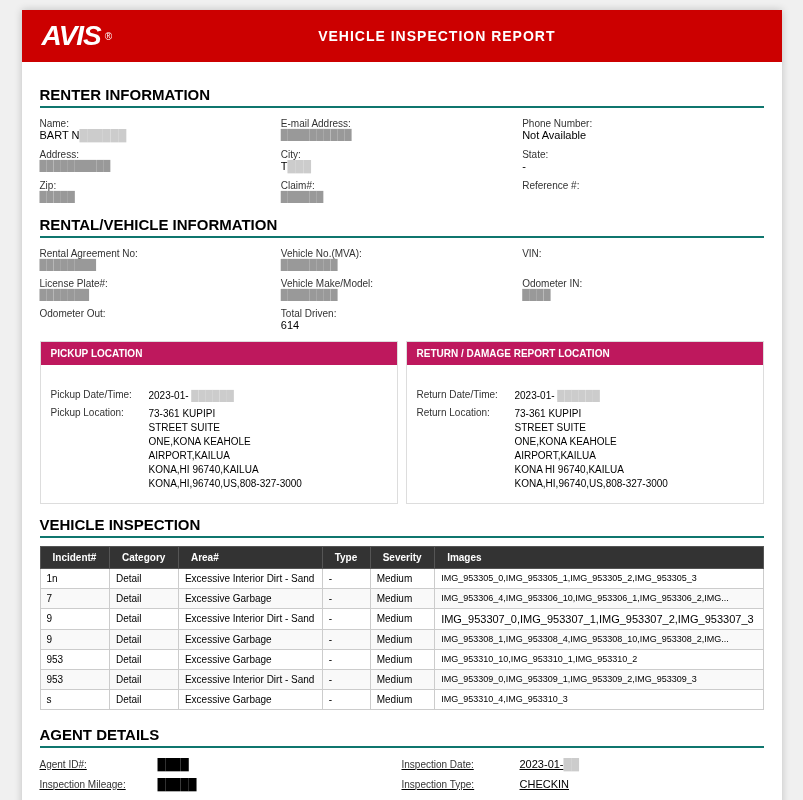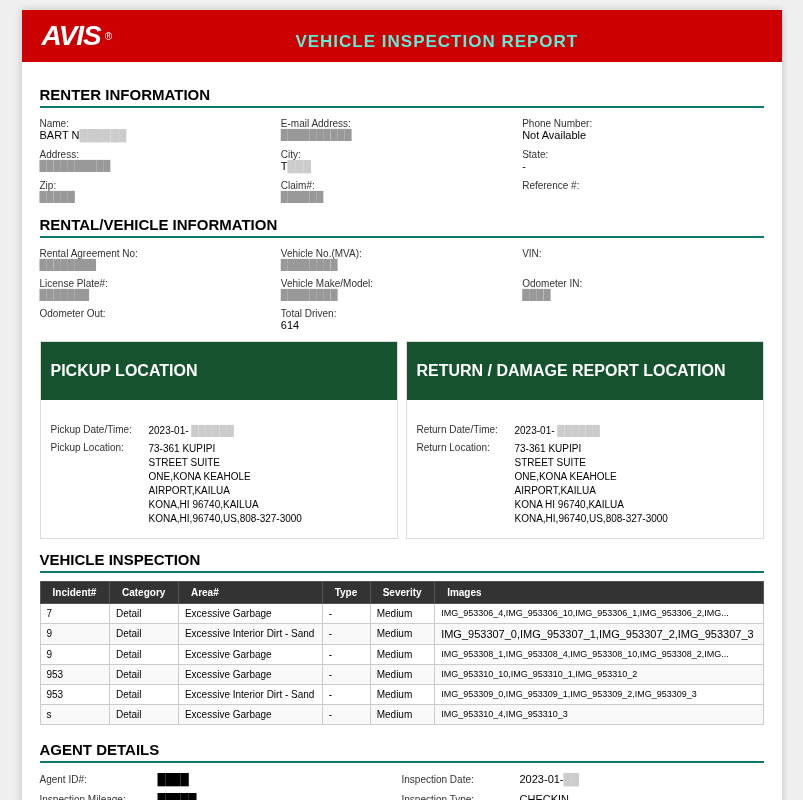--- a/index.html
+++ b/index.html
@@ -14,42 +14,42 @@
     .page {
       background: #fff;
       width: 760px;
       padding: 0;
       box-shadow: 0 0 8px rgba(0,0,0,0.2);
     }
     
     .header {
       background: #cc0000;
       display: flex;
-      align-items: flex-end;
+      align-items: center;
       padding: 10px 20px;
       height: 52px;
     }
     .avis-logo {
       font-size: 28px;
       font-weight: 900;
       color: #fff;
       font-style: italic;
       letter-spacing: -1px;
       margin-right: 4px;
     }
     .avis-registered {
       color: #fff;
       font-size: 10px;
       vertical-align: super;
     }
     .header-title {
       flex: 1;
       text-align: center;
-      color: #5eead4;
-      font-size: 17px;
+      color: #ffffff;
+      font-size: 14px;
       font-weight: bold;
       letter-spacing: 1px;
     }
 
     
     .content {
       padding: 12px 18px;
     }
     .section-title {
       font-size: 15px;
@@ -89,25 +89,25 @@
     .location-grid {
       display: grid;
       grid-template-columns: 1fr 1fr;
       gap: 8px;
       margin: 8px 0;
     }
     .location-box {
       border: 1px solid #ddd;
     }
     .location-box-header {
-      background: #14532d;
+      background: #be185d;
       color: #fff;
       font-weight: bold;
-      font-size: 16px;
-      padding: 20px 10px;
+      font-size: 10px;
+      padding: 6px 10px;
     }
     .location-box-body {
       padding: 8px 10px;
       margin-top: 16px;
     }
     .location-row {
       display: flex;
       gap: 8px;
       margin-bottom: 4px;
       align-items: flex-start;
@@ -156,20 +156,21 @@
       display: grid;
       grid-template-columns: 1fr 1fr;
       gap: 4px 0;
       margin-bottom: 8px;
     }
     .agent-cell {
       display: flex;
       align-items: center;
       gap: 8px;
       padding: 2px 0;
+      text-decoration: underline;
     }
     .agent-label {
       font-size: 10px;
       color: #333;
       min-width: 110px;
     }
     .agent-value {
       font-size: 11px;
       color: #000;
     }
@@ -312,20 +313,28 @@
         <tr>
           <th>Incident#</th>
           <th>Category</th>
           <th>Area#</th>
           <th>Type</th>
           <th>Severity</th>
           <th>Images</th>
         </tr>
       </thead>
       <tbody id="inspection-tbody">
+      <tr>
+      <td>1n</td>
+      <td>Detail</td>
+      <td>Excessive Interior Dirt - Sand</td>
+      <td>-</td>
+      <td>Medium</td>
+      <td style="font-size:9px">IMG_953305_0,IMG_953305_1,IMG_953305_2,IMG_953305_3</td>
+    </tr>
           <tr>
       <td>7</td>
       <td>Detail</td>
       <td>Excessive Garbage</td>
       <td>-</td>
       <td>Medium</td>
       <td style="font-size:9px">IMG_953306_4,IMG_953306_10,IMG_953306_1,IMG_953306_2,IMG...</td>
     </tr>
           <tr>
       <td>9</td>

